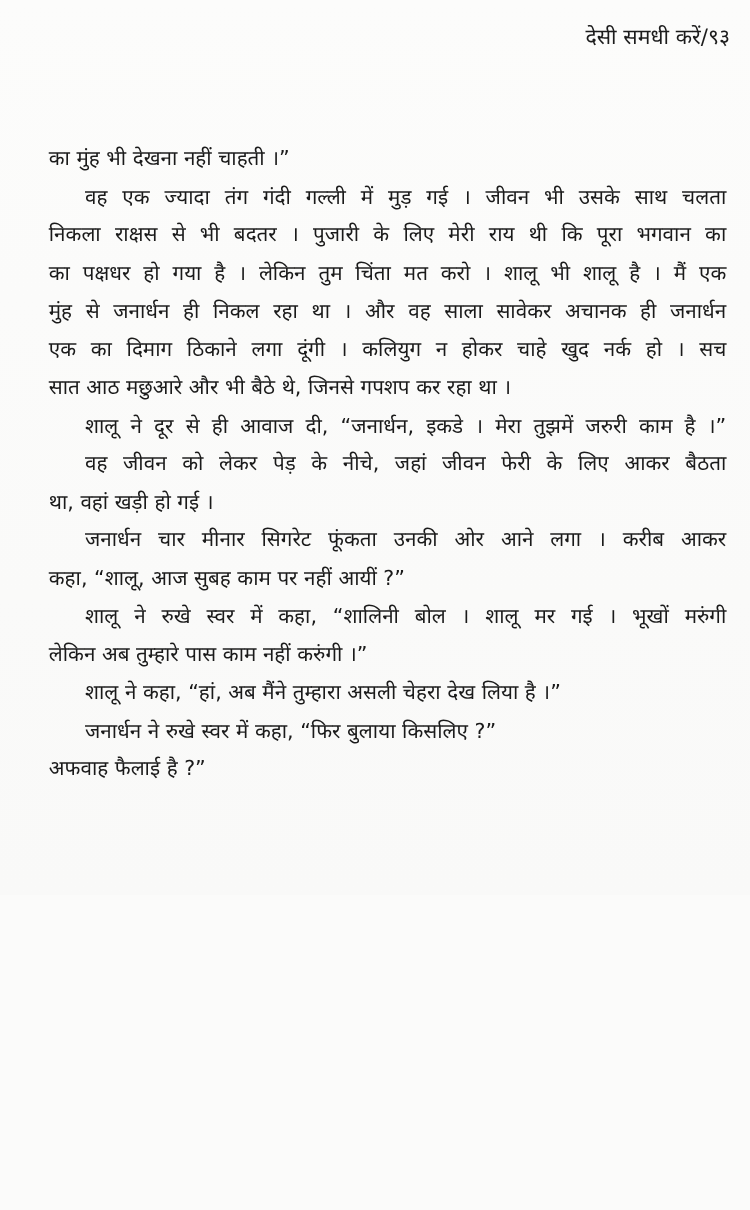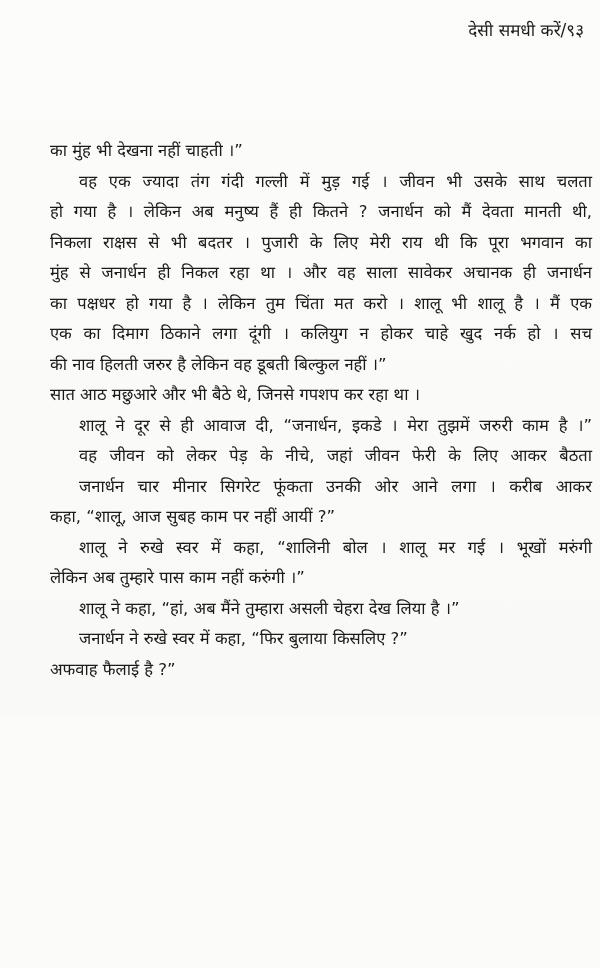--- a/index.html
+++ b/index.html
@@ -26,24 +26,23 @@
       position: absolute;
       top: 18px;
       right: 16px;
       font-size: 17px;
       line-height: 24px;
       color: #1c1c1c;
       white-space: nowrap;
     }
     .body-text {
       position: absolute;
-      left: 50px;
+      left: 39px;
       top: 112px;
       width: 542px;
-      margin-top: 24px;
     }
     .line {
       display: block;
       height: 30.5px;
       line-height: 30.5px;
       font-size: 16.5px;
       white-space: nowrap;
       text-align: justify;
       text-align-last: justify;
       overflow: visible;
@@ -57,29 +56,28 @@
   </style>
 </head>
 <body>
 
 <div class="page">
   <div class="running-head">देसी समधी करें/९३</div>
 
   <div class="body-text">
     <span class="line last">का मुंह भी देखना नहीं चाहती ।”</span>
     <span class="line indent">वह एक ज्यादा तंग गंदी गल्ली में मुड़ गई । जीवन भी उसके साथ चलता</span>
-    <span class="line">हो गया है । लेकिन अब मनुष्य हैं ही कितने ? जनार्धन को मैं देवता मानती थी,</span>
     <span class="line">निकला राक्षस से भी बदतर । पुजारी के लिए मेरी राय थी कि पूरा भगवान का</span>
+    <span class="line">का पक्षधर हो गया है । लेकिन तुम चिंता मत करो । शालू भी शालू है । मैं एक</span>
     <span class="line">मुंह से जनार्धन ही निकल रहा था । और वह साला सावेकर अचानक ही जनार्धन</span>
-    <span class="line">का पक्षधर हो गया है । लेकिन तुम चिंता मत करो । शालू भी शालू है । मैं एक</span>
     <span class="line">एक का दिमाग ठिकाने लगा दूंगी । कलियुग न होकर चाहे खुद नर्क हो । सच</span>
-    <span class="line last">की नाव हिलती जरुर है लेकिन वह डूबती बिल्कुल नहीं ।”</span>
     <span class="line last">सात आठ मछुआरे और भी बैठे थे, जिनसे गपशप कर रहा था ।</span>
     <span class="line indent">शालू ने दूर से ही आवाज दी, “जनार्धन, इकडे । मेरा तुझमें जरुरी काम है ।”</span>
     <span class="line indent">वह जीवन को लेकर पेड़ के नीचे, जहां जीवन फेरी के लिए आकर बैठता</span>
+    <span class="line last">था, वहां खड़ी हो गई ।</span>
     <span class="line indent">जनार्धन चार मीनार सिगरेट फूंकता उनकी ओर आने लगा । करीब आकर</span>
     <span class="line last">कहा, “शालू, आज सुबह काम पर नहीं आयीं ?”</span>
     <span class="line indent">शालू ने रुखे स्वर में कहा, “शालिनी बोल । शालू मर गई । भूखों मरुंगी</span>
     <span class="line last">लेकिन अब तुम्हारे पास काम नहीं करुंगी ।”</span>
     <span class="line indent last">शालू ने कहा, “हां, अब मैंने तुम्हारा असली चेहरा देख लिया है ।”</span>
     <span class="line indent last">जनार्धन ने रुखे स्वर में कहा, “फिर बुलाया किसलिए ?”</span>
     <span class="line last">अफवाह फैलाई है ?”</span>
   </div>
 </div>
 

